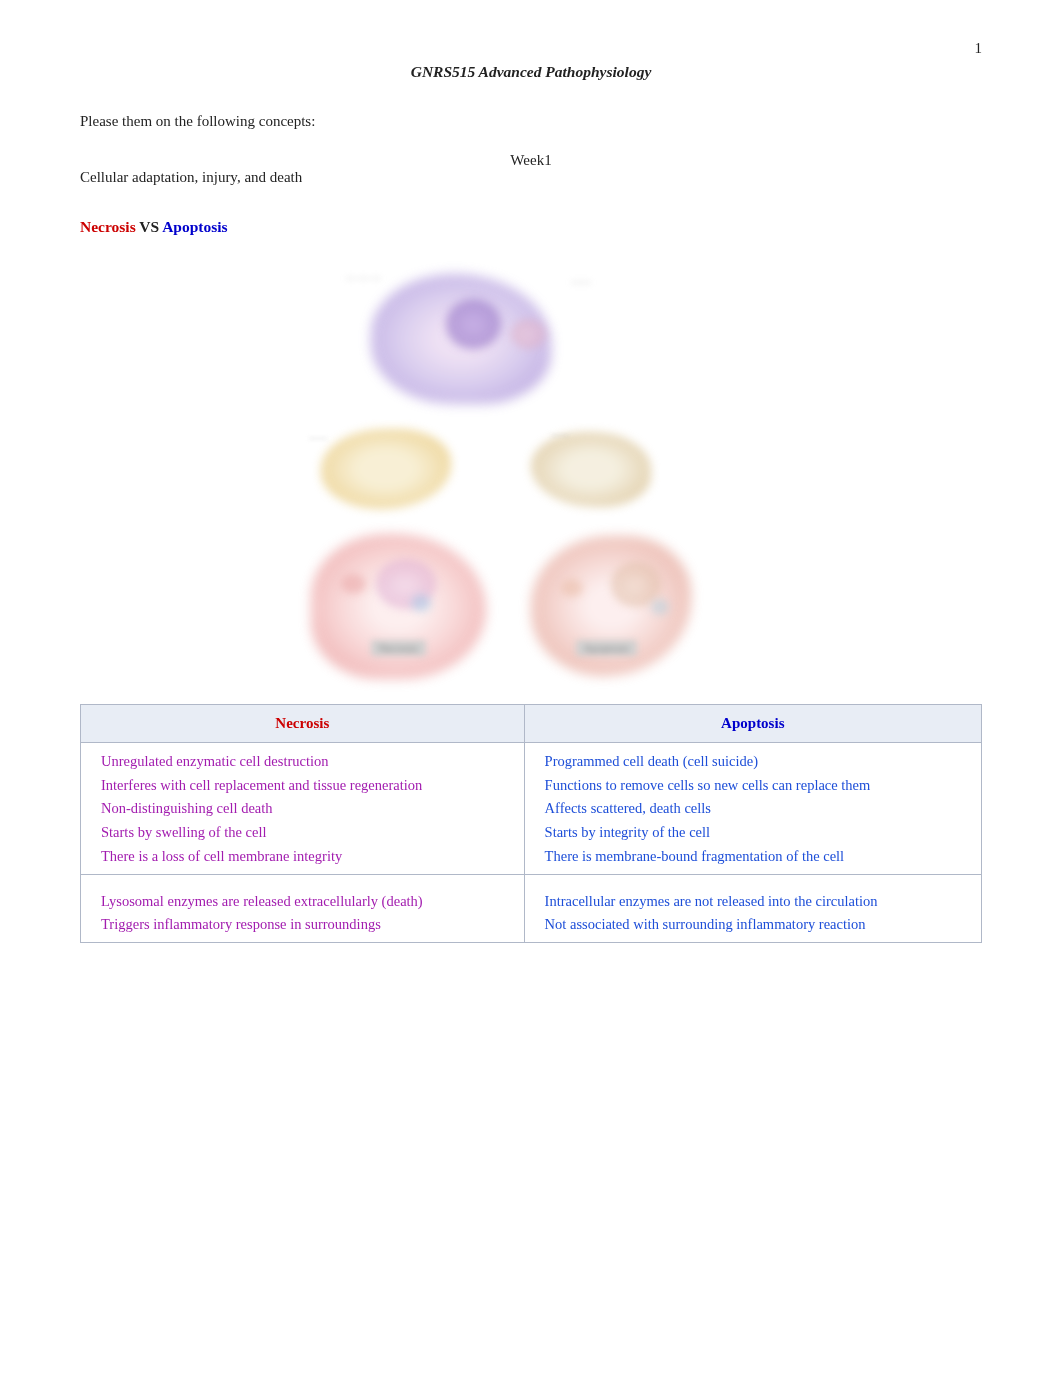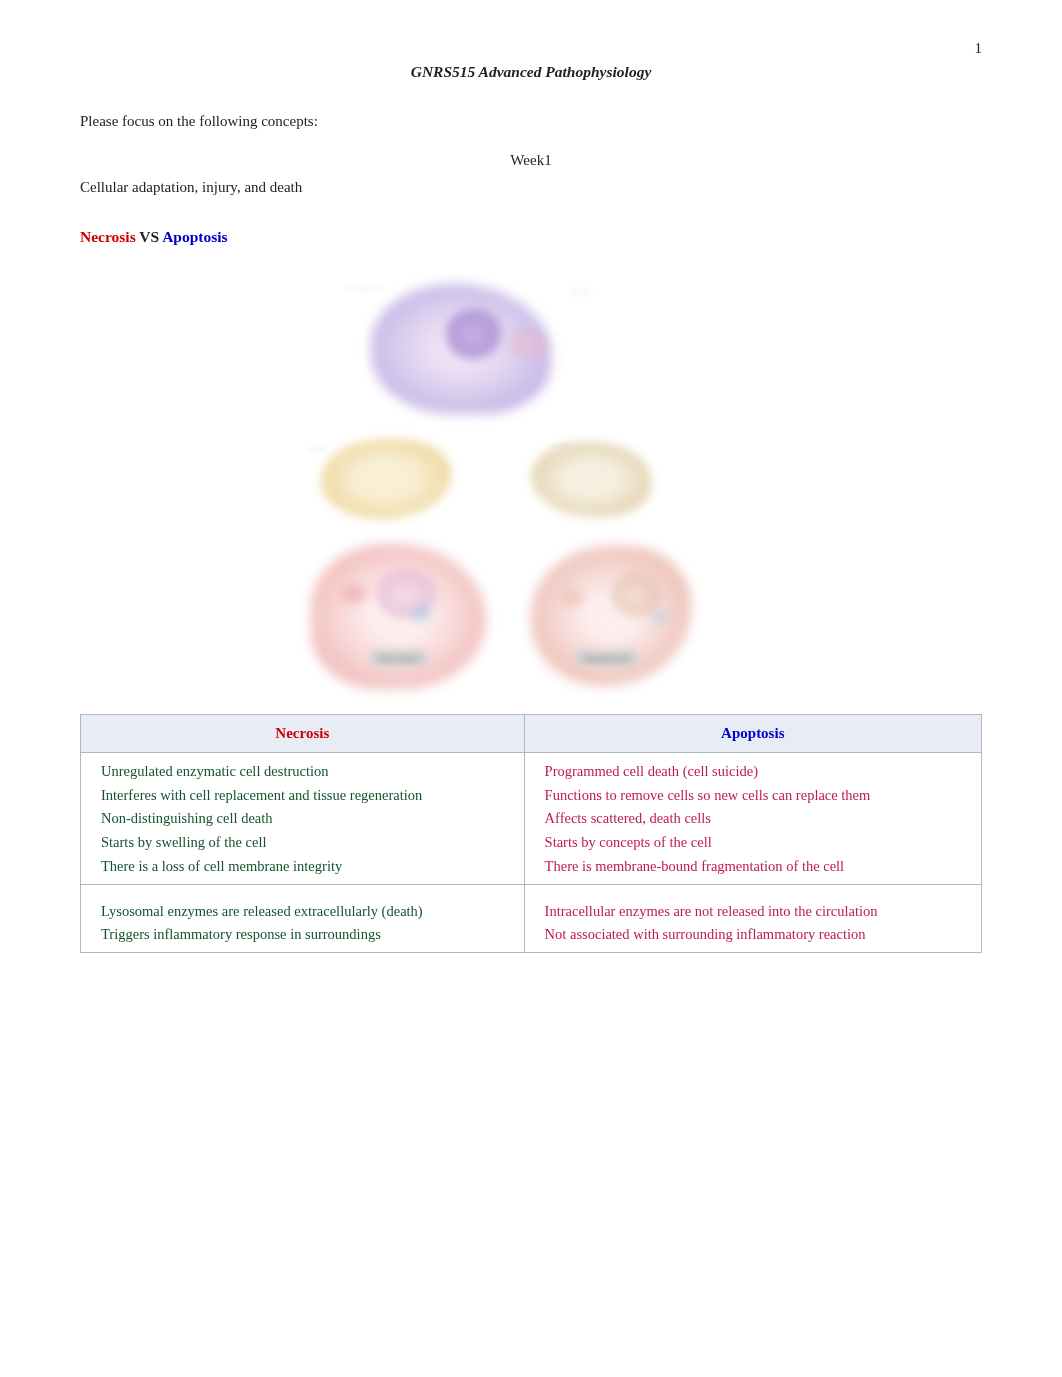--- a/index.html
+++ b/index.html
@@ -40,21 +40,20 @@
     }
 
     .intro-text {
       font-size: 15px;
       margin-bottom: 22px;
     }
 
     .week-label {
       text-align: center;
       font-size: 15px;
-      margin-bottom: 10px;
     }
 
     .subtitle {
       text-align: left;
       font-size: 15px;
       margin-bottom: 22px;
     }
 
     .necrosis-vs-label {
       font-size: 15.5px;
@@ -219,25 +218,25 @@
 
     .comparison-table td {
       border: 1px solid #b0b8c8;
       padding: 8px 20px 4px 20px;
       vertical-align: top;
       font-size: 14.5px;
       line-height: 1.5;
     }
 
     .col-necrosis {
-      color: #14532d;
+      color: #a21caf;
     }
 
     .col-apoptosis {
-      color: #be185d;
+      color: #1d4ed8;
     }
 
     .th-necrosis {
       color: #cc0000;
       background-color: #f0f0f5;
     }
 
     .th-apoptosis {
       color: #0000cc;
       background-color: #f0f0f5;
@@ -256,21 +255,21 @@
 <body>
 
 <div class="page-number">1</div>
 
 <div class="header">
   <div class="header-title">
     <div>GNRS515 Advanced Pathophysiology</div>
   </div>
 </div>
 
-<div class="intro-text">Please focus on the following concepts:</div>
+<div class="intro-text">Please them on the following concepts:</div>
 
 <div class="week-label">Week1</div>
 
 <div class="subtitle">Cellular adaptation, injury, and death</div>
 
 <div class="necrosis-vs-label">
   <span class="necrosis-text">Necrosis</span><span> VS </span><span class="apoptosis-text">Apoptosis</span>
 </div>
 
 <div class="image-area">
@@ -320,21 +319,21 @@
         <span class="cell-item">Unregulated enzymatic cell destruction</span>
         <span class="cell-item">Interferes with cell replacement and tissue regeneration</span>
         <span class="cell-item">Non-distinguishing cell death</span>
         <span class="cell-item">Starts by swelling of the cell</span>
         <span class="cell-item">There is a loss of cell membrane integrity</span>
       </td>
       <td class="col-apoptosis">
         <span class="cell-item">Programmed cell death (cell suicide)</span>
         <span class="cell-item">Functions to remove cells so new cells can replace them</span>
         <span class="cell-item">Affects scattered, death cells</span>
-        <span class="cell-item">Starts by concepts of the cell</span>
+        <span class="cell-item">Starts by integrity of the cell</span>
         <span class="cell-item">There is membrane-bound fragmentation of the cell</span>
       </td>
     </tr>
     <tr class="table-section-break">
       <td class="col-necrosis">
         <span class="cell-item">Lysosomal enzymes are released extracellularly (death)</span>
         <span class="cell-item">Triggers inflammatory response in surroundings</span>
       </td>
       <td class="col-apoptosis">
         <span class="cell-item">Intracellular enzymes are not released into the circulation</span>

